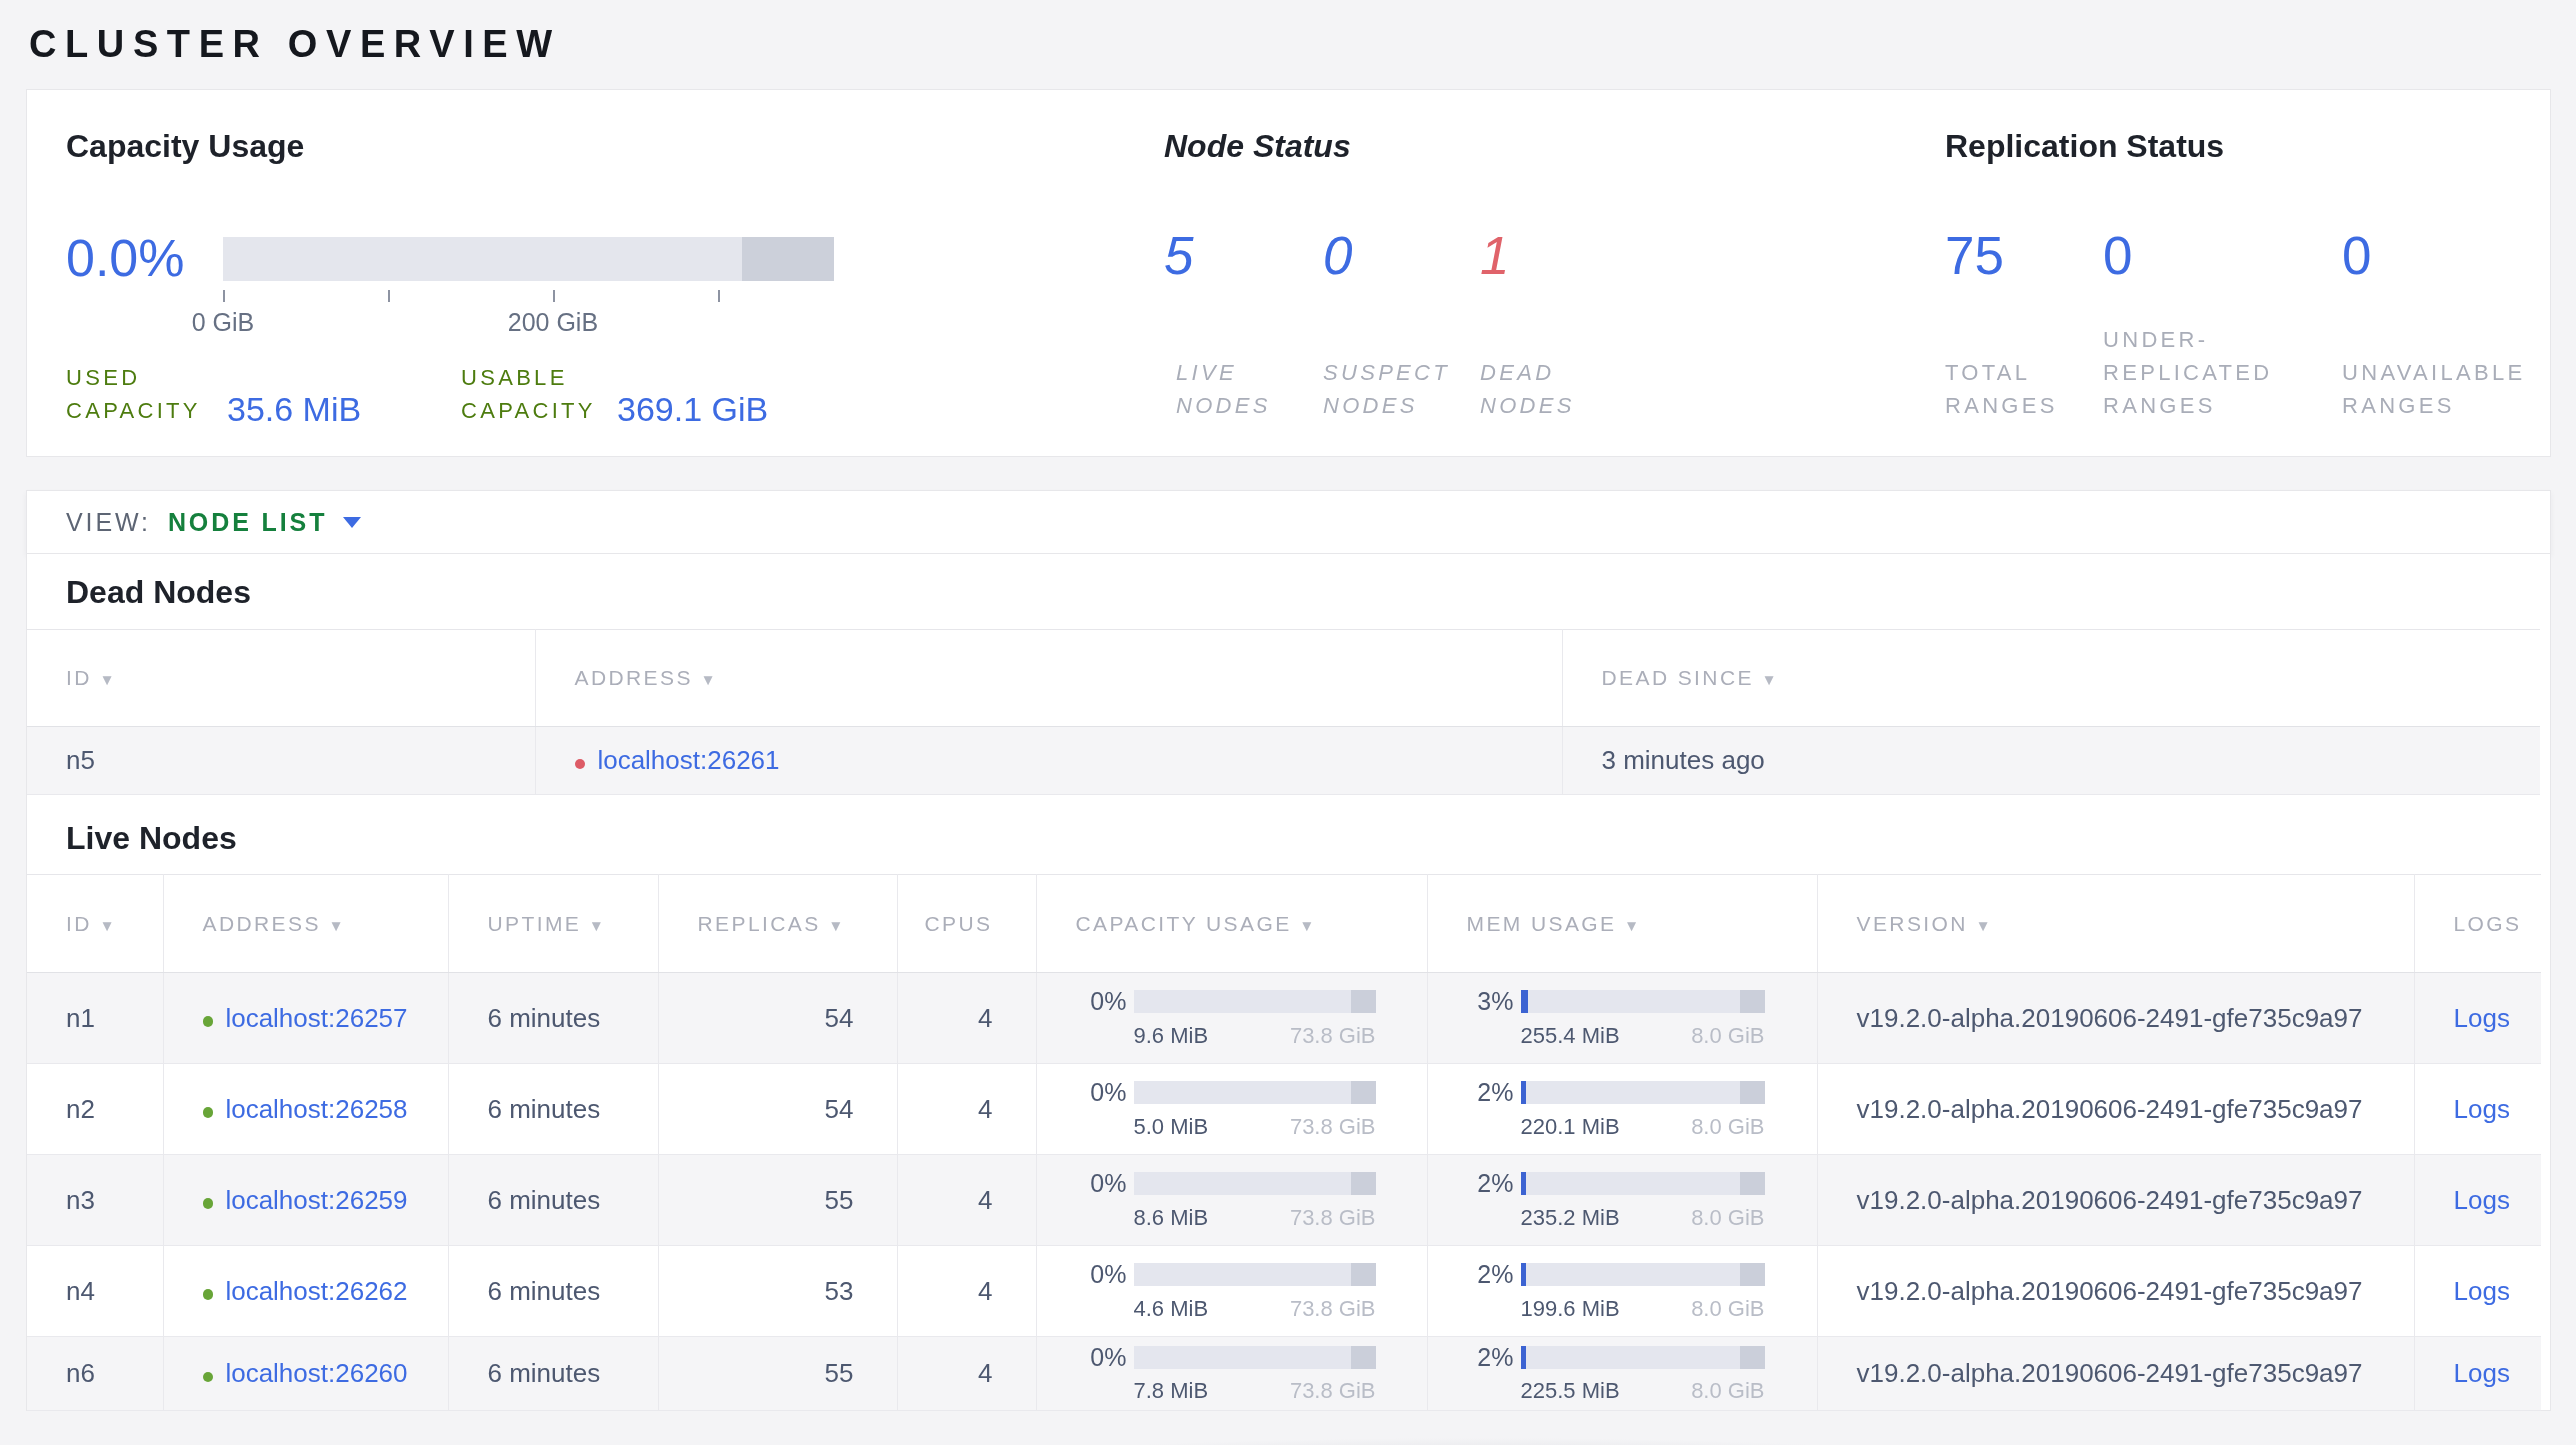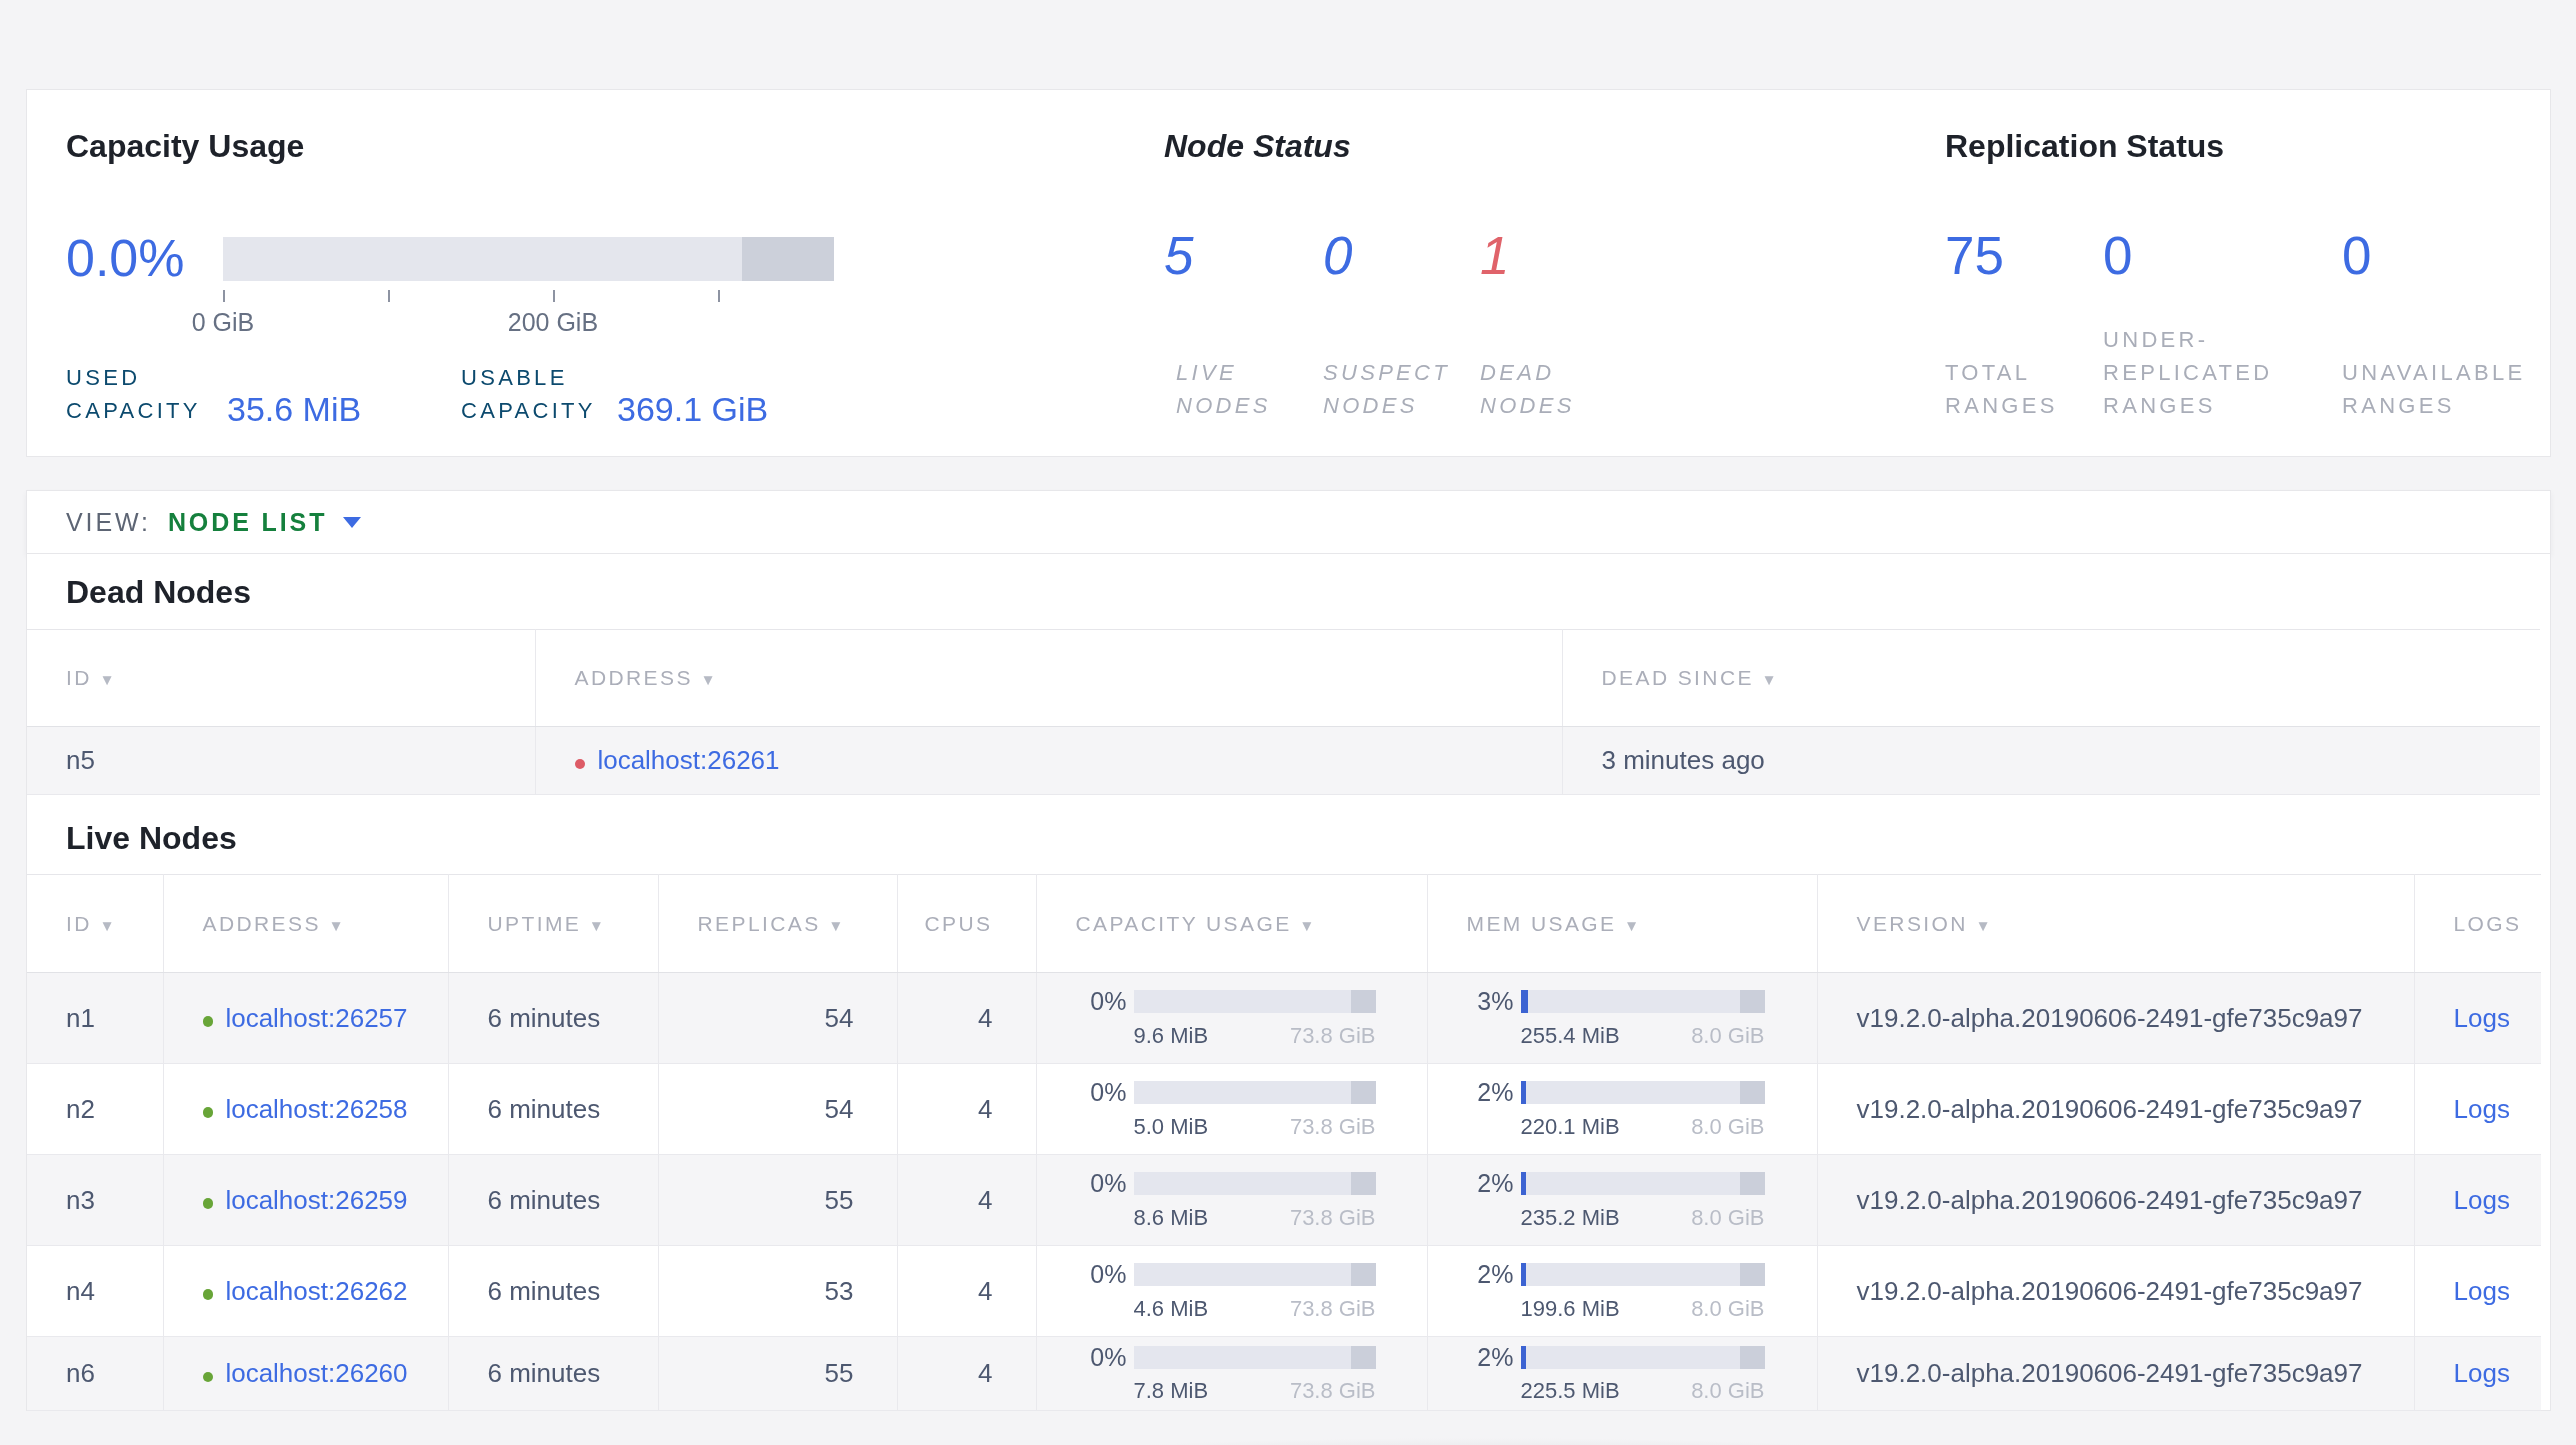--- a/index.html
+++ b/index.html
@@ -26,21 +26,21 @@
   .sum-label{position:absolute;bottom:0;font-size:22px;letter-spacing:3.3px;color:#a9adb8;
              line-height:33px;white-space:pre-line;}
   
   .cap-pct{position:absolute;left:0;top:139px;font-size:52px;line-height:59px;font-weight:500;color:#3d6be2;}
   .gauge{position:absolute;left:157px;top:147px;width:611px;height:134px;}
   .gauge-bar{position:relative;height:44px;background:#e4e6ed;}
   .gauge-dark{position:absolute;right:0;top:0;height:100%;width:15%;background:#ccd0da;}
   .gauge-tick{position:absolute;top:53px;width:1.9px;height:12.4px;background:#8d93a2;}
   .gauge-tick-label{position:absolute;top:71px;transform:translateX(-50%);font-size:25px;color:#667083;white-space:nowrap;}
   .cap-stats{position:absolute;left:0;bottom:29px;height:69px;width:859px;}
-  .cap-stat-label{position:absolute;bottom:0;font-size:22px;letter-spacing:3.3px;color:#0c4a6e;
+  .cap-stat-label{position:absolute;bottom:0;font-size:22px;letter-spacing:3.3px;color:#4d7c0f;
                   line-height:33px;white-space:pre-line;}
   .cap-stat-value{position:absolute;bottom:-1.9px;font-size:34px;font-weight:500;color:#3d6be2;white-space:nowrap;}
   
   .view-label{font-size:25px;letter-spacing:2.9px;color:#5d6574;}
   .view-value{font-size:25px;letter-spacing:2.9px;color:#15803d;font-weight:600;margin-left:17px;}
   .caret{width:0;height:0;border-left:9.5px solid transparent;border-right:9.5px solid transparent;
          border-top:11.5px solid #3d6be2;margin-left:15.3px;}
   
   .section-title{margin:0;font-size:32px;font-weight:600;color:#1e222a;}
   .dead-title{padding:20px 0 18px 39px;}
@@ -79,20 +79,21 @@
   .usage-total{color:#b9bdc7;}
   
   .bottom-shadow{position:absolute;left:726px;top:1419px;width:1671px;height:67px;pointer-events:none;
                  background:radial-gradient(55% 100% at 45% 100%, rgba(95,100,115,0.28), rgba(95,100,115,0) 72%);}
 </style>
 </head>
 <body>
 
 <div class="page">
 
+  <h1 class="page-title">CLUSTER OVERVIEW</h1>
 
   <div class="card summary-card">
 
     <div class="sum-col col-capacity">
       <h2 class="col-title">Capacity Usage</h2>
       <div class="cap-pct">0.0%</div>
       <div class="gauge">
         <div class="gauge-bar">
           <div class="gauge-dark"></div>
         </div>

